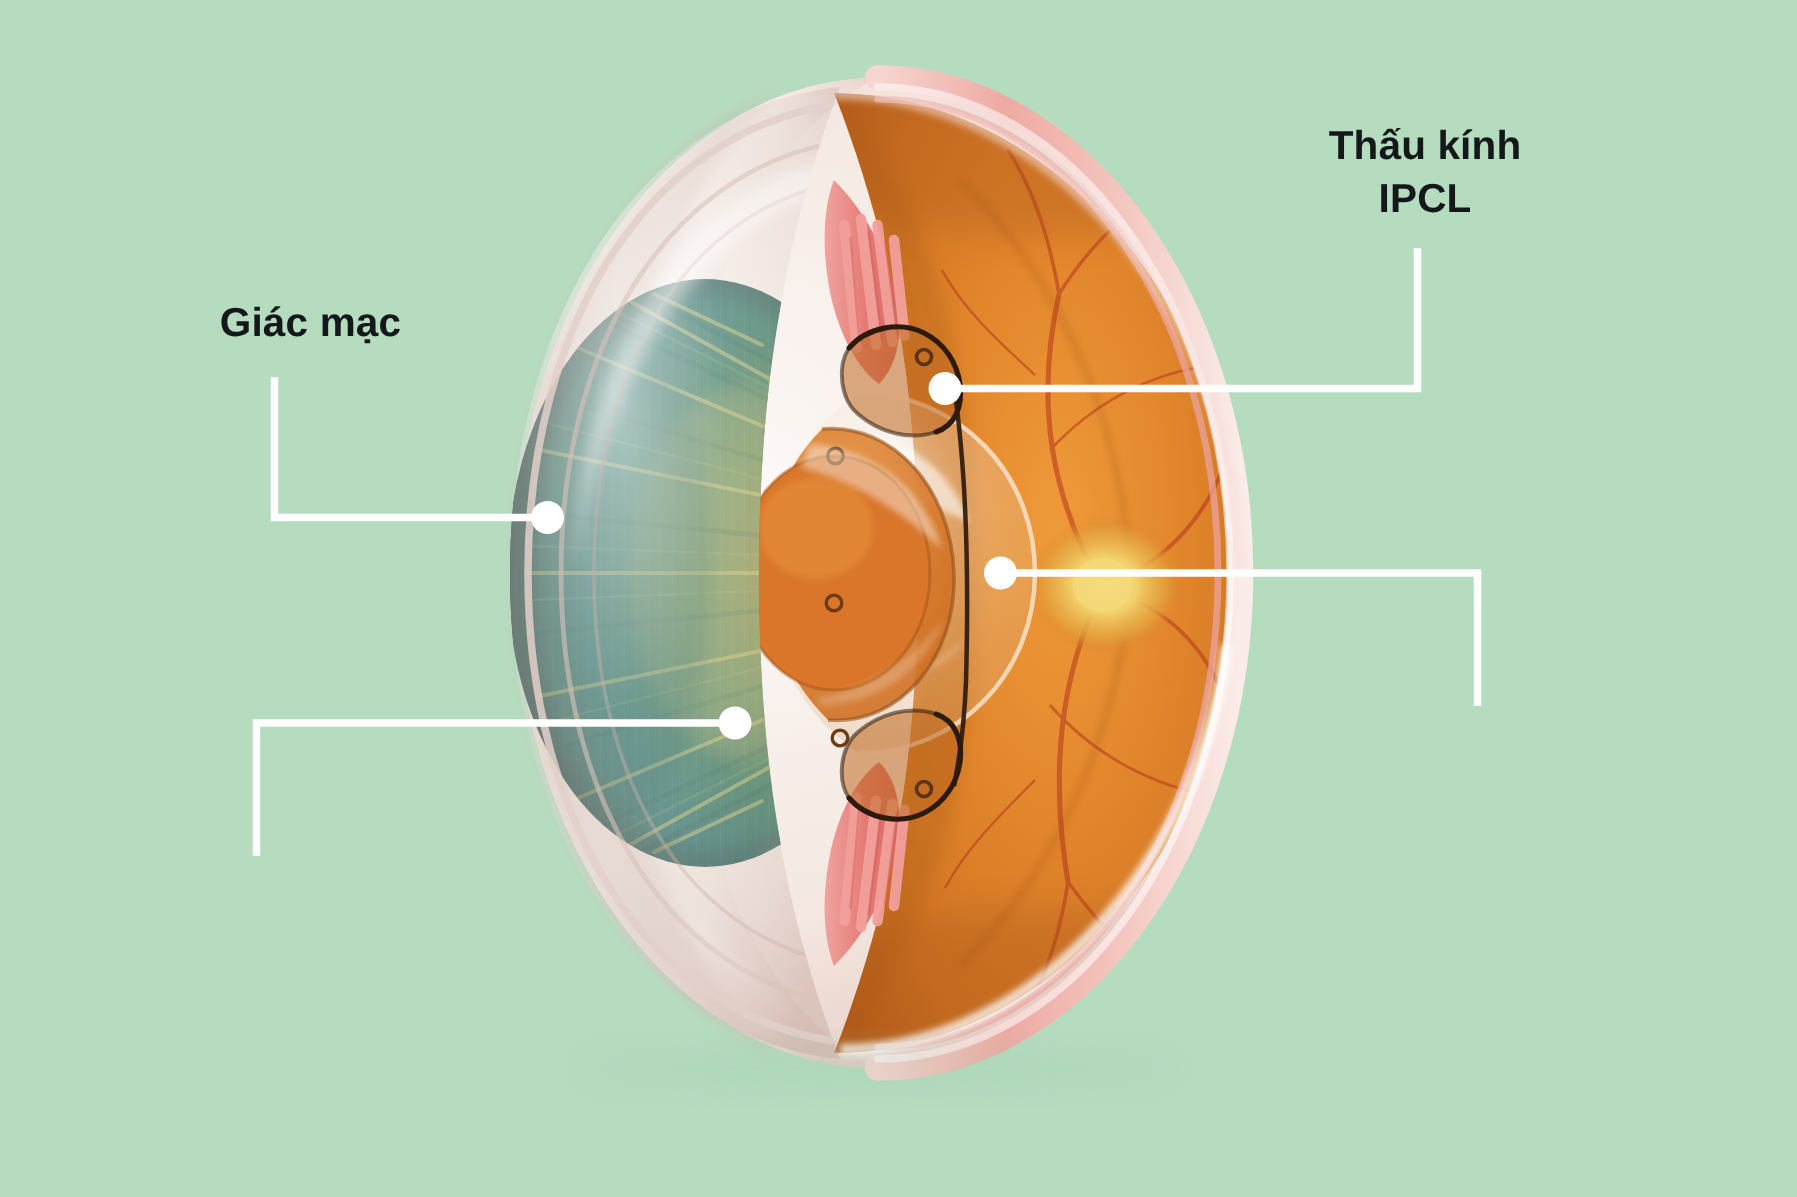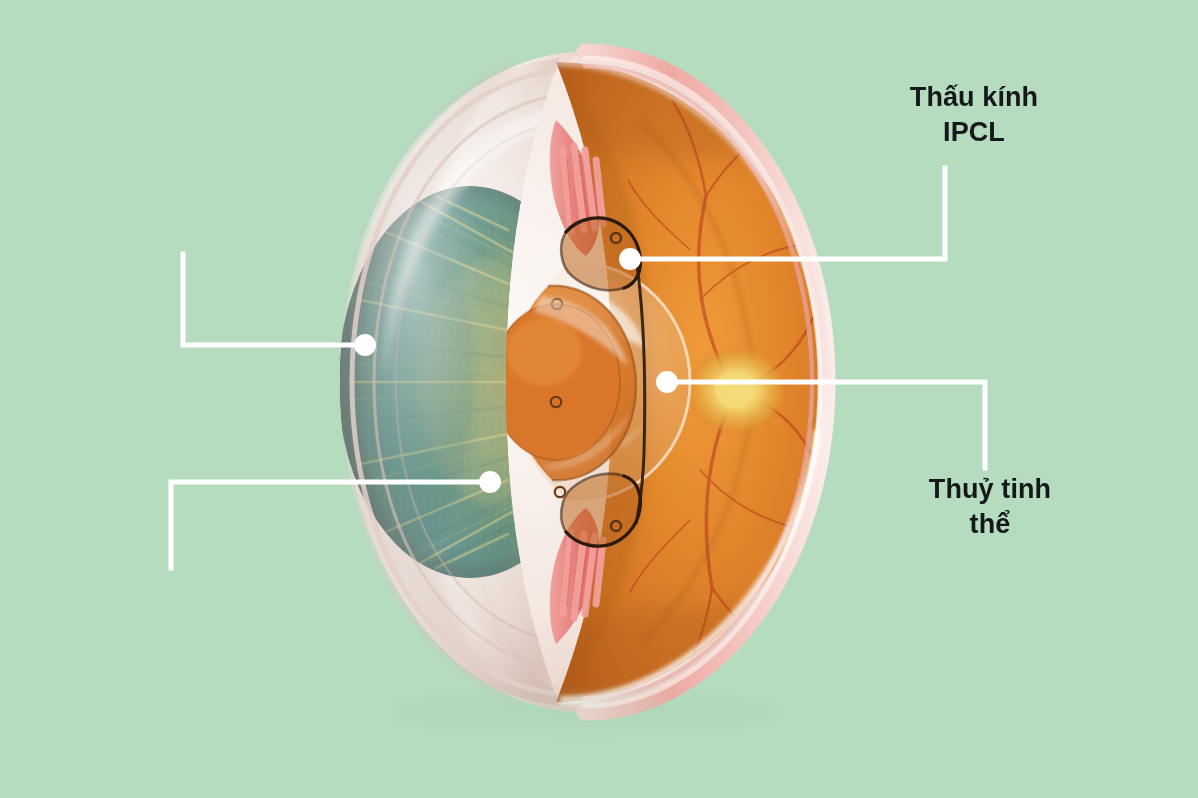--- a/index.html
+++ b/index.html
@@ -17,21 +17,21 @@
     font-weight:700;
     font-size:27px;
     line-height:1.28;
     letter-spacing:.1px;
     text-align:center;
     white-space:pre-line;
     user-select:none;
   }
   #lbl-cornea{left:62px;top:198px;width:290px;}
   #lbl-iris{left:44px;top:578px;width:290px;}
-  #lbl-ipcl{left:864px;top:80px;width:220px;text-align:center;}
+  #lbl-ipcl{left:840px;top:80px;width:220px;text-align:center;}
   #lbl-lens{left:880px;top:472px;width:220px;}
 </style>
 </head>
 <body>
 
 <div id="stage">
 
   <svg class="layer" viewBox="0 0 1198 798">
     <defs>
 
@@ -419,21 +419,20 @@
       <path d="M985 468 L985 382 L667 382"></path>
     </g>
     <g fill="#ffffff">
       <circle cx="365" cy="345" r="11"></circle>
       <circle cx="490" cy="482" r="11"></circle>
       <circle cx="630" cy="259" r="11"></circle>
       <circle cx="667" cy="382" r="11"></circle>
     </g>
   </svg>
 
+  <div class="callout-label" id="lbl-cornea">Giác mạc</div>
 
 
   <div class="callout-label" id="lbl-ipcl">Thấu kính
 IPCL</div>
 
-  <div class="callout-label" id="lbl-lens">Thuỷ tinh
-thể</div>
 
 </div>
 
 </body></html>

